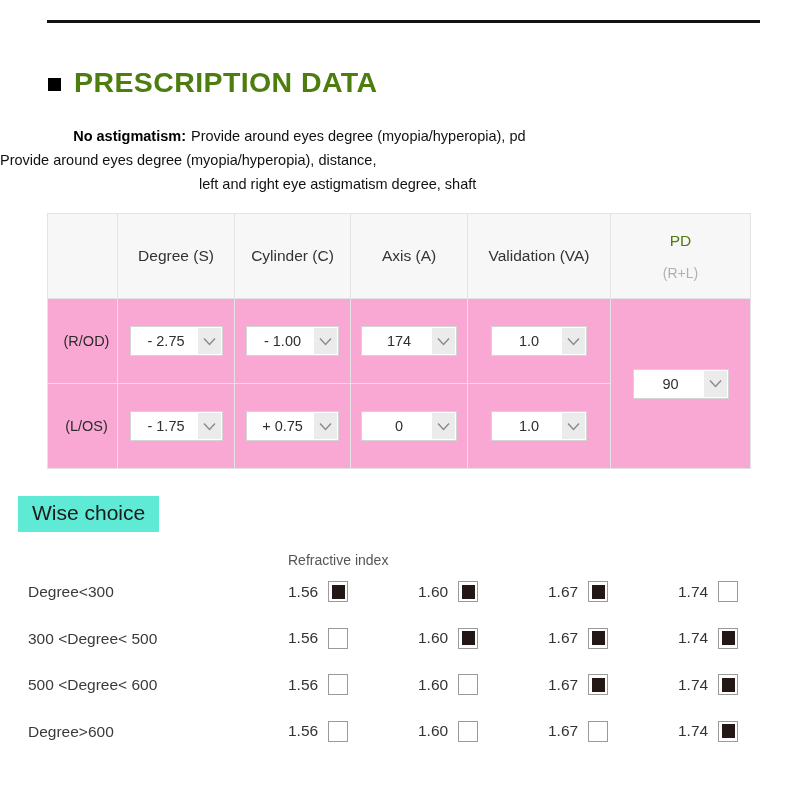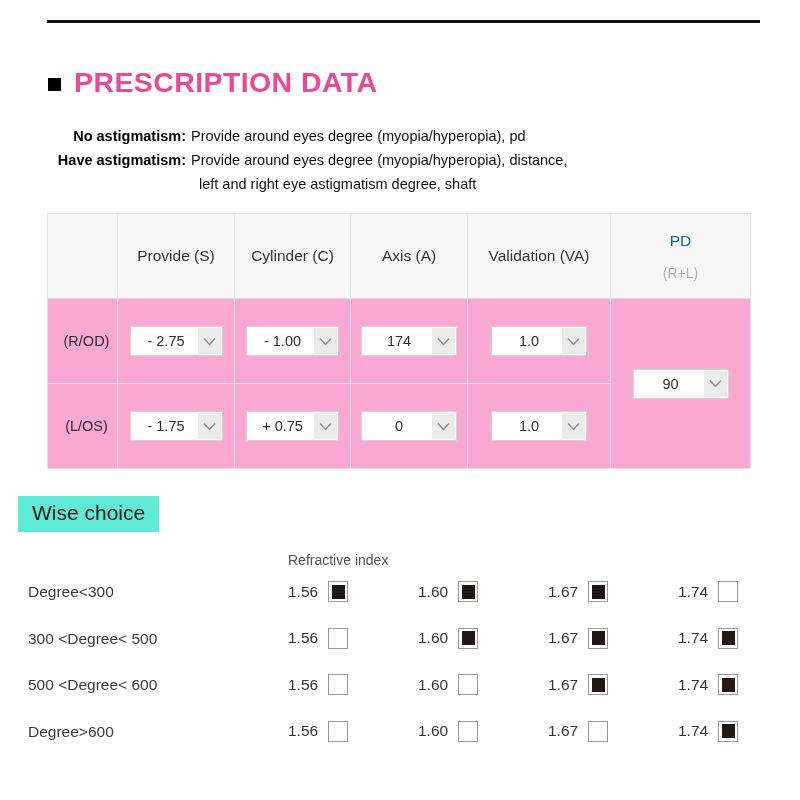--- a/index.html
+++ b/index.html
@@ -40,21 +40,21 @@
     width: 13px;
     height: 13px;
     background: #000000;
     display: block;
     margin-top: 4px;
   }
   .section-title-text {
     font-size: 28.5px;
     font-weight: bold;
     letter-spacing: 0.4px;
-    color: #ec4899;
+    color: #4d7c0f;
     line-height: 1;
     white-space: nowrap;
   }
 
   
   .notes {
     position: absolute;
     left: 0px;
     top: 126px;
     width: 760px;
@@ -107,21 +107,21 @@
     height: 84px;
     font-weight: normal;
     vertical-align: middle;
     text-align: center;
     color: #333333;
     font-size: 15.5px;
   }
   .th-pd-main {
     display: block;
     font-size: 15.5px;
-    color: #0369a1;
+    color: #4d7c0f;
   }
   .th-pd-sub {
     display: block;
     font-size: 14px;
     color: #b0b0b0;
     margin-top: 15px;
   }
   .rx-table tbody td {
     height: 84px;
     vertical-align: middle;
@@ -266,42 +266,41 @@
   <span class="bullet-square"></span>
   <span class="section-title-text">PRESCRIPTION DATA</span>
 </div>
 
 <div class="notes">
   <div class="note-row">
     <span class="note-label">No astigmatism:</span>
     <span class="note-value">Provide around eyes degree (myopia/hyperopia), pd</span>
   </div>
   <div class="note-row">
-    <span class="note-label">Have astigmatism:</span>
     <span class="note-value">Provide around eyes degree (myopia/hyperopia), distance,</span>
   </div>
   <div class="note-row continuation">
     <span class="note-label">Have astigmatism:</span>
     <span class="note-value">left and right eye astigmatism degree, shaft</span>
   </div>
 </div>
 
 <table class="rx-table">
   <colgroup>
     <col class="c-label">
     <col class="c-sph">
     <col class="c-cyl">
     <col class="c-axis">
     <col class="c-va">
     <col class="c-pd">
   </colgroup>
   <thead>
     <tr>
       <th></th>
-      <th>Provide (S)</th>
+      <th>Degree (S)</th>
       <th>Cylinder (C)</th>
       <th>Axis (A)</th>
       <th>Validation (VA)</th>
       <th>
         <span class="th-pd-main">PD</span>
         <span class="th-pd-sub">(R+L)</span>
       </th>
     </tr>
   </thead>
   <tbody>

